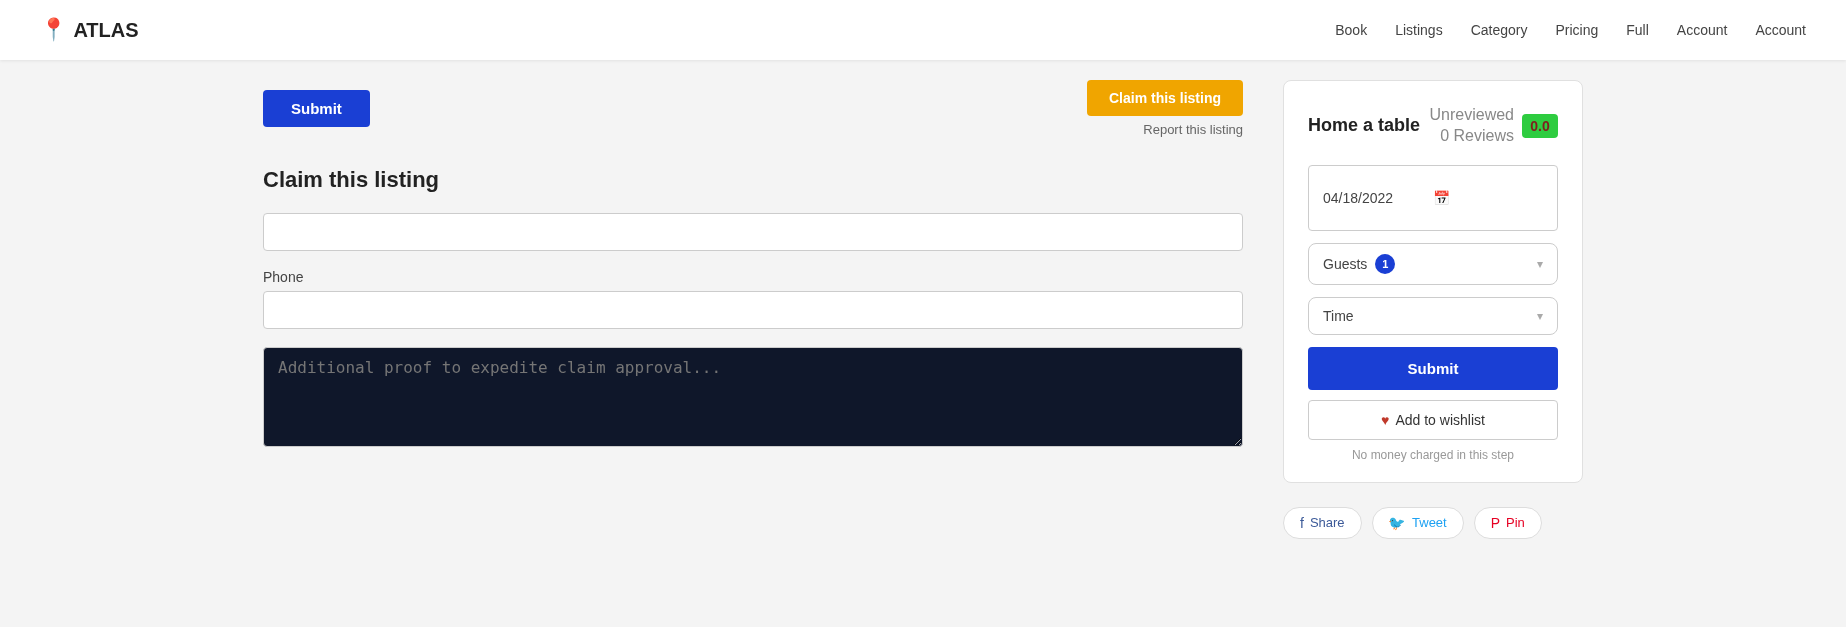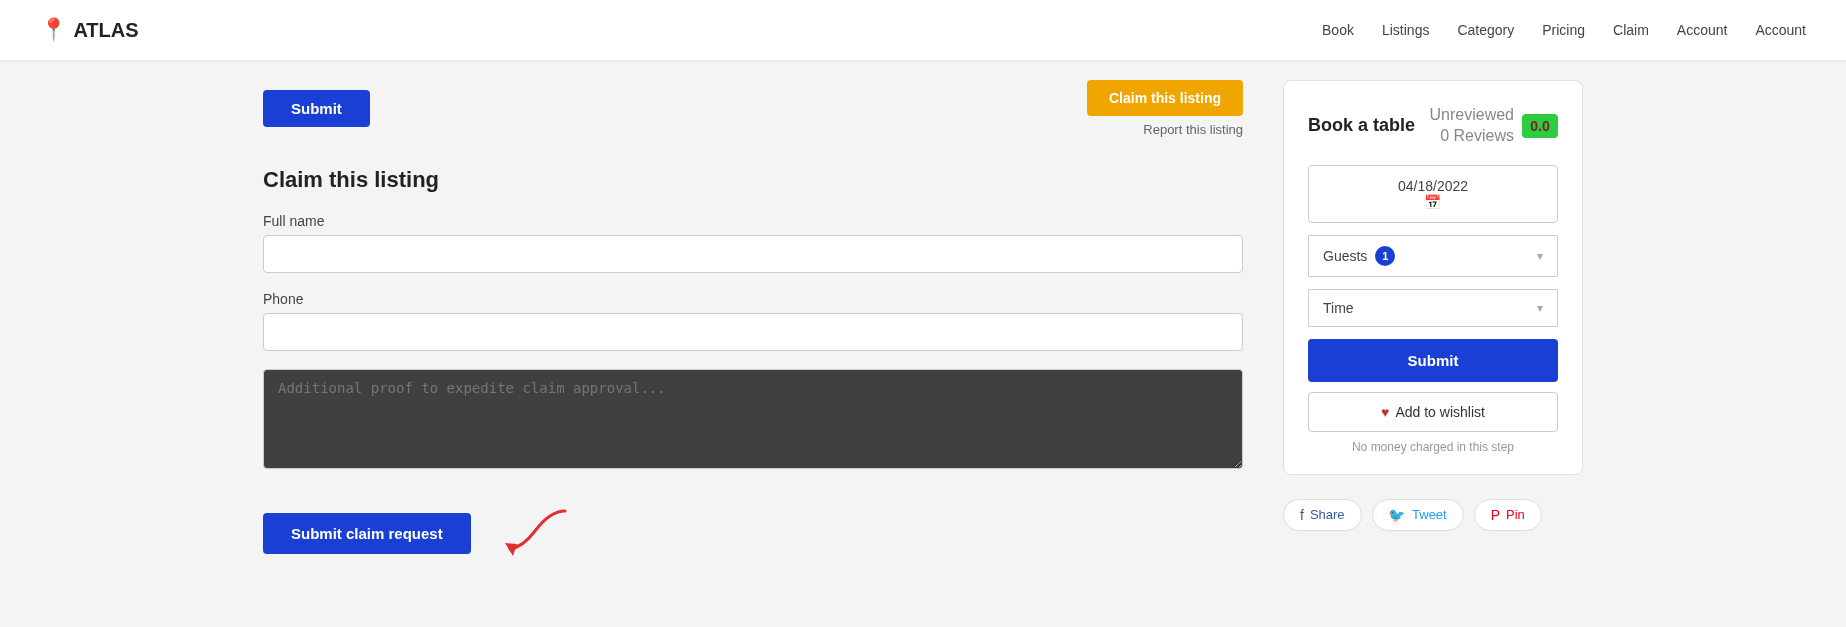--- a/index.html
+++ b/index.html
@@ -128,22 +128,22 @@
       border-radius: 4px;
       font-size: 14px;
       background: #fff;
       outline: none;
     }
     .form-textarea {
       width: 100%;
       padding: 10px 14px;
       border: 1px solid #ccc;
       border-radius: 4px;
-      font-size: 14px;
-      background: #404040;
+      font-size: 16px;
+      background: #0f172a;
       outline: none;
       resize: vertical;
       min-height: 100px;
       color: #999;
     }
 
     .submit-claim-row {
       display: flex;
       align-items: center;
       gap: 24px;
@@ -205,40 +205,39 @@
       padding: 4px 8px;
       min-width: 36px;
       text-align: center;
     }
 
     .date-input-wrap {
       display: flex;
       align-items: center;
       border: 1px solid #ccc;
       border-radius: 4px;
-      padding: 12px 14px;
+      padding: 24px 14px;
       margin-bottom: 12px;
       background: #fff;
-      flex-direction: column;
     }
     .date-input-wrap span {
       flex: 1;
       font-size: 14px;
       color: #444;
     }
     .calendar-icon {
       color: #aaa;
       font-size: 16px;
     }
 
     .select-wrap {
       display: flex;
       align-items: center;
       border: 1px solid #ccc;
-      border-radius: 1px;
+      border-radius: 8px;
       padding: 10px 14px;
       margin-bottom: 12px;
       background: #fff;
       cursor: pointer;
     }
     .select-wrap-label {
       flex: 1;
       font-size: 14px;
       color: #444;
       display: flex;
@@ -331,21 +330,21 @@
   <div class="logo">
     <span class="logo-icon">📍</span>
     <span>ATLAS</span>
   </div>
   <nav>
 
   <a>Book</a>
       <a>Listings</a>
       <a>Category</a>
       <a>Pricing</a>
-      <a>Claim</a>
+      <a>Full</a>
       <a>Account</a>
       <a>Account</a>
     </nav>
 </header>
 
 <div class="page-content">
 
   <div class="left-panel">
 
     <div class="top-actions">
@@ -353,51 +352,40 @@
       <div class="top-actions-right">
         <button class="btn-claim">Claim this listing</button>
         <a class="report-link">Report this listing</a>
       </div>
     </div>
 
     <div class="claim-section">
       <h2 class="claim-title">Claim this listing</h2>
 
       <div class="form-group">
-        <label class="form-label">Full name</label>
         <input type="text" class="form-input" style="">
       </div>
 
       <div class="form-group">
         <label class="form-label">Phone</label>
         <input type="text" class="form-input" style="">
       </div>
 
       <div class="form-group">
         <textarea class="form-textarea" placeholder="Additional proof to expedite claim approval..." style=""></textarea>
       </div>
 
-      <div class="submit-claim-row">
-        <button class="btn-submit-claim">Submit claim request</button>
-
-        <span class="arrow-indicator">
-          <svg width="80" height="60" viewBox="0 0 80 60" fill="none" xmlns="http://www.w3.org/2000/svg">
-            <path d="M70 10 Q55 10 40 30 Q28 46 15 48" stroke="#e03030" stroke-width="3" fill="none" stroke-linecap="round"></path>
-            <polygon points="10,42 18,55 22,43" fill="#e03030"></polygon>
-          </svg>
-        </span>
-      </div>
     </div>
   </div>
 
   <div class="right-panel">
 
     <div class="book-card">
       <div class="book-card-header">
-        <span class="book-card-title">Book a table</span>
+        <span class="book-card-title">Home a table</span>
         <div class="review-block">
           <div class="review-label">
             <div>Unreviewed</div>
             <div>0 Reviews</div>
           </div>
           <span class="score-badge">0.0</span>
         </div>
       </div>
 
       

